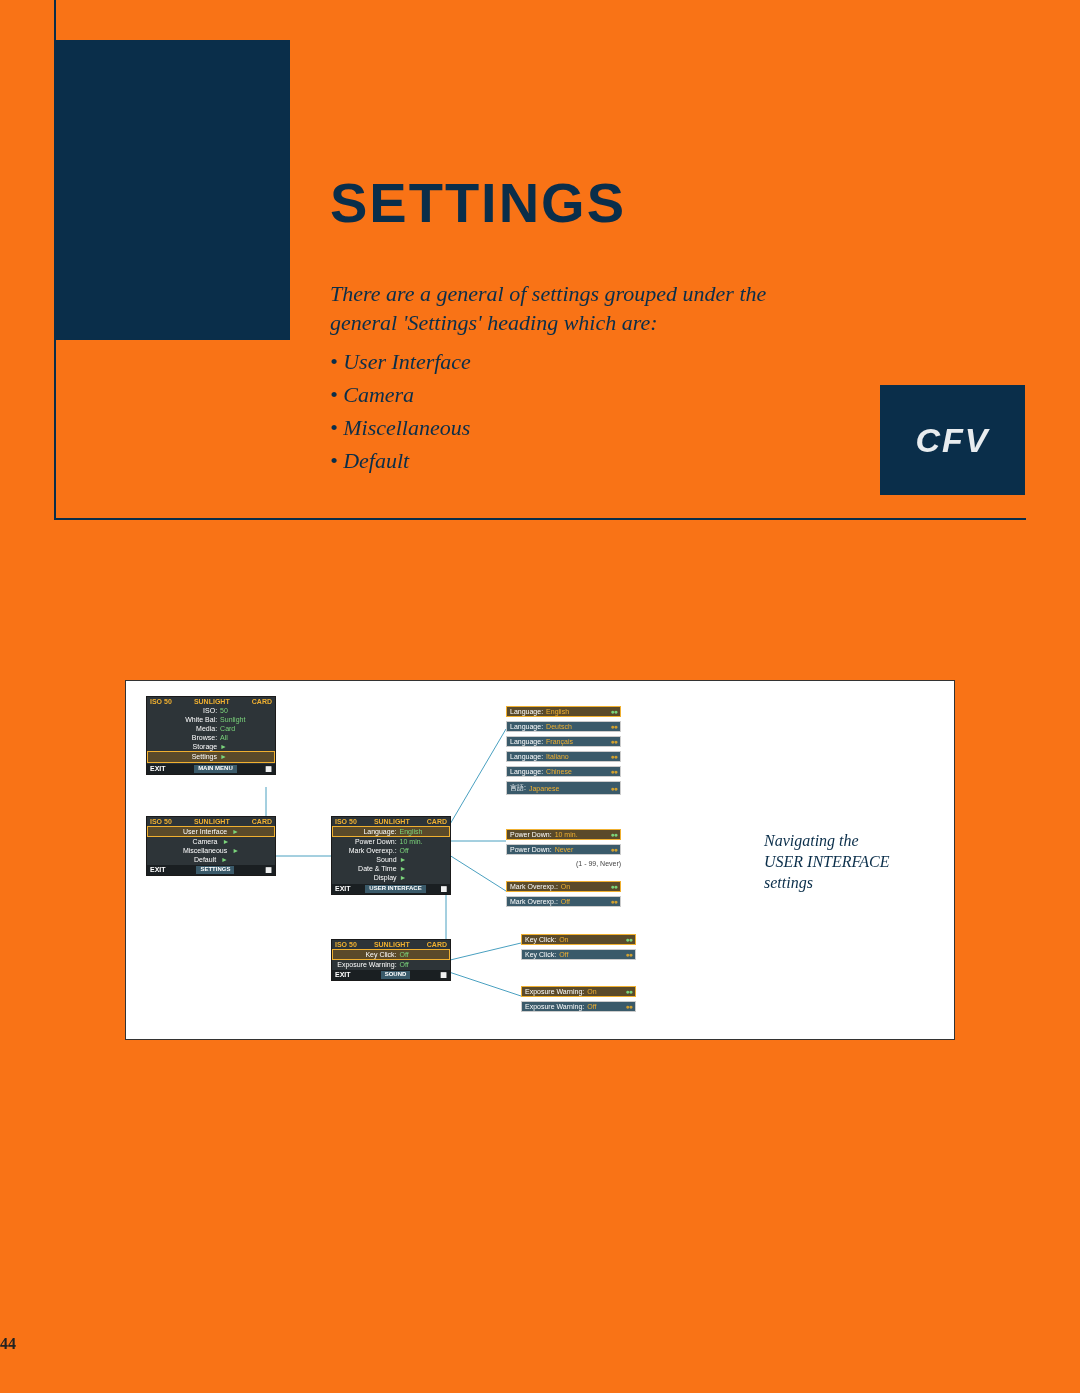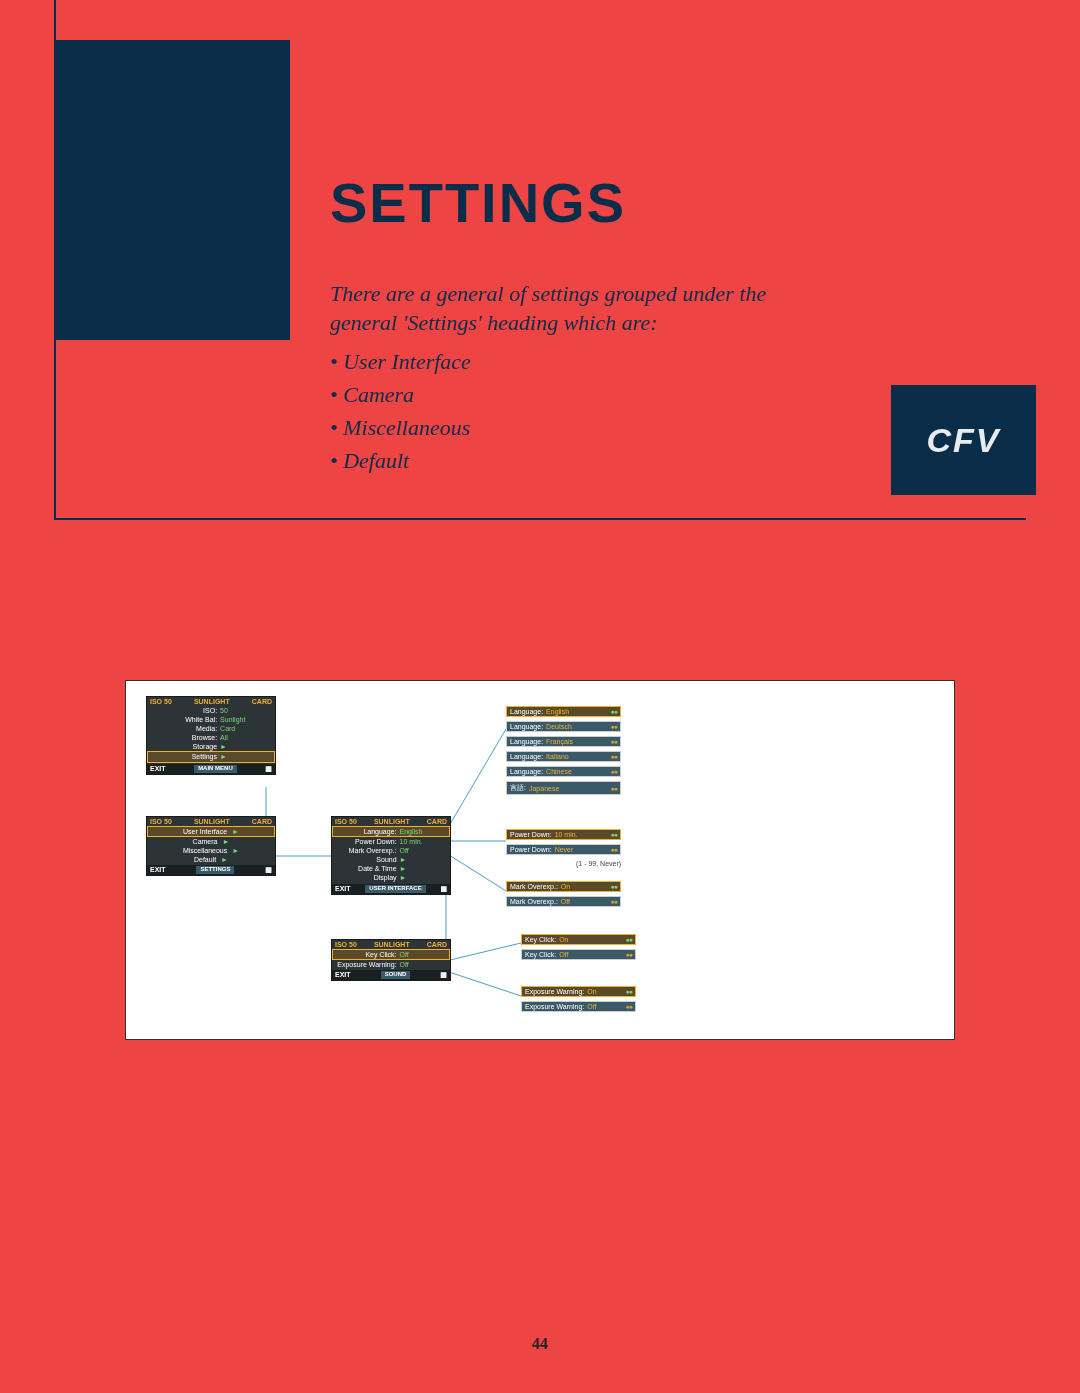--- a/index.html
+++ b/index.html
@@ -6,21 +6,21 @@
   body {
     width: 1080px;
     height: 1393px;
     background: #f5f5f0;
     font-family: Georgia, 'Times New Roman', serif;
     position: relative;
   }
   .page {
     width: 1080px;
     height: 1393px;
-    background: #ef4444;
+    background: #f97316;
     position: relative;
   }
   .vline {
     position: absolute;
     left: 54px;
     top: 0;
     width: 2px;
     height: 520px;
     background: #0a2e4a;
   }
@@ -67,21 +67,21 @@
     top: 345px;
     font-style: italic;
     font-size: 22px;
     color: #0a2e4a;
     line-height: 1.5;
   }
   .bullets li { list-style: none; }
   .bullets li::before { content: "•  "; }
   .cfv-box {
     position: absolute;
-    right: 44px;
+    right: 55px;
     top: 385px;
     width: 145px;
     height: 110px;
     background: #0a2e4a;
     color: #e8ecef;
     display: flex;
     align-items: center;
     justify-content: center;
     font-family: 'Trebuchet MS', Arial, sans-serif;
     font-size: 34px;
@@ -168,21 +168,21 @@
   svg.lines {
     position: absolute;
     left: 0; top: 0;
     width: 100%; height: 100%;
     pointer-events: none;
   }
   .page-num {
     position: absolute;
     bottom: 40px;
     width: 100%;
-    text-align: center;
+    text-align: left;
     font-weight: bold;
     font-size: 16px;
     color: #222;
   }
 </style>
 </head>
 <body>
 
 <div class="page">
   <div class="vline"></div>
@@ -343,20 +343,25 @@
         </div>
     </div>
 
     <div id="lang-list"></div>
     <div id="power-list"></div>
     <div class="note" style="left:450px; top:179px;">(1 - 99, Never)</div>
     <div id="overexp-list"></div>
     <div id="keyclick-list"></div>
     <div id="expwarn-list"></div>
 
+    <div class="nav-caption">
+      <span>Navigating the</span><br>
+      <span>USER INTERFACE</span><br>
+      <span>settings</span>
+    </div>
   <div class="valbox sel" style="left: 380px; top: 25px; width: 115px;">
         <span class="l">Language:</span> 
         <span class="v">English</span>
         <span style="flex:1"></span>
         <span class="dots g">●●</span>
       </div>
       <div class="valbox" style="left: 380px; top: 40px; width: 115px;">
         <span class="l">Language:</span> 
         <span class="v">Deutsch</span>
         <span style="flex:1"></span>

